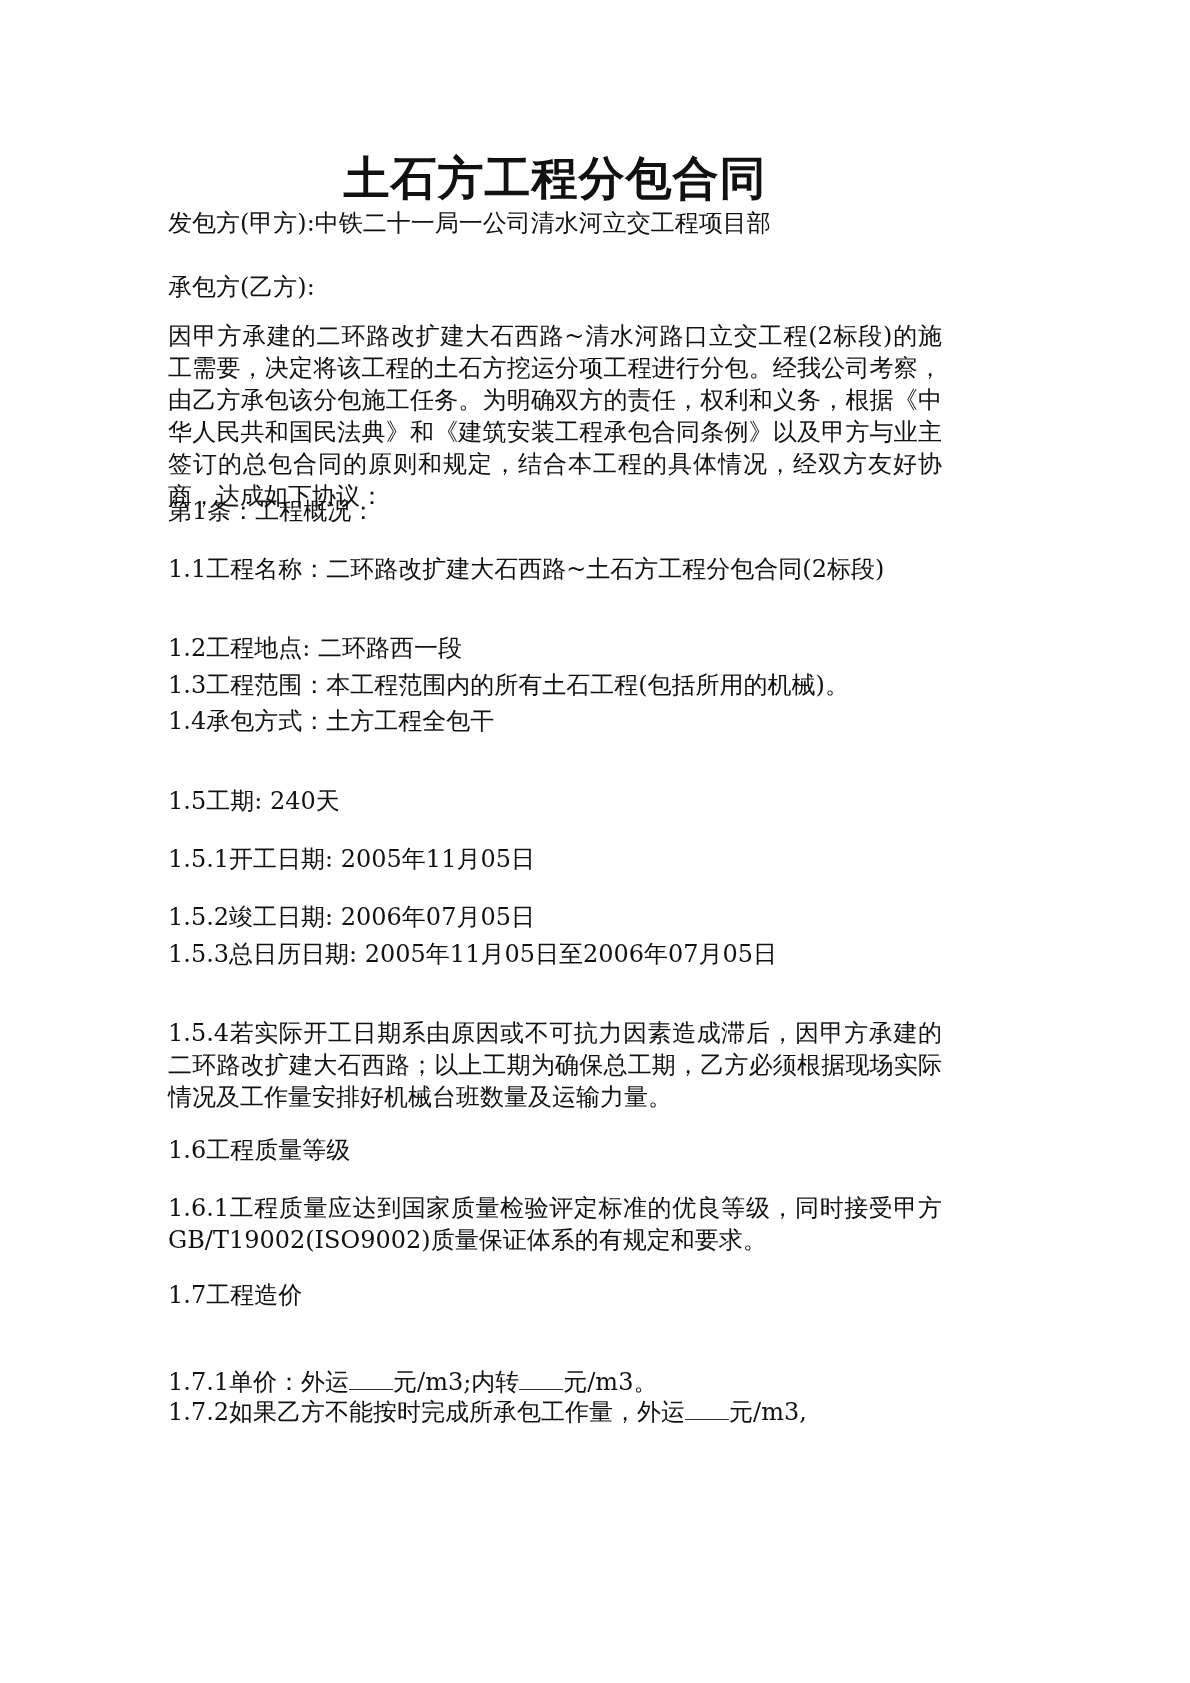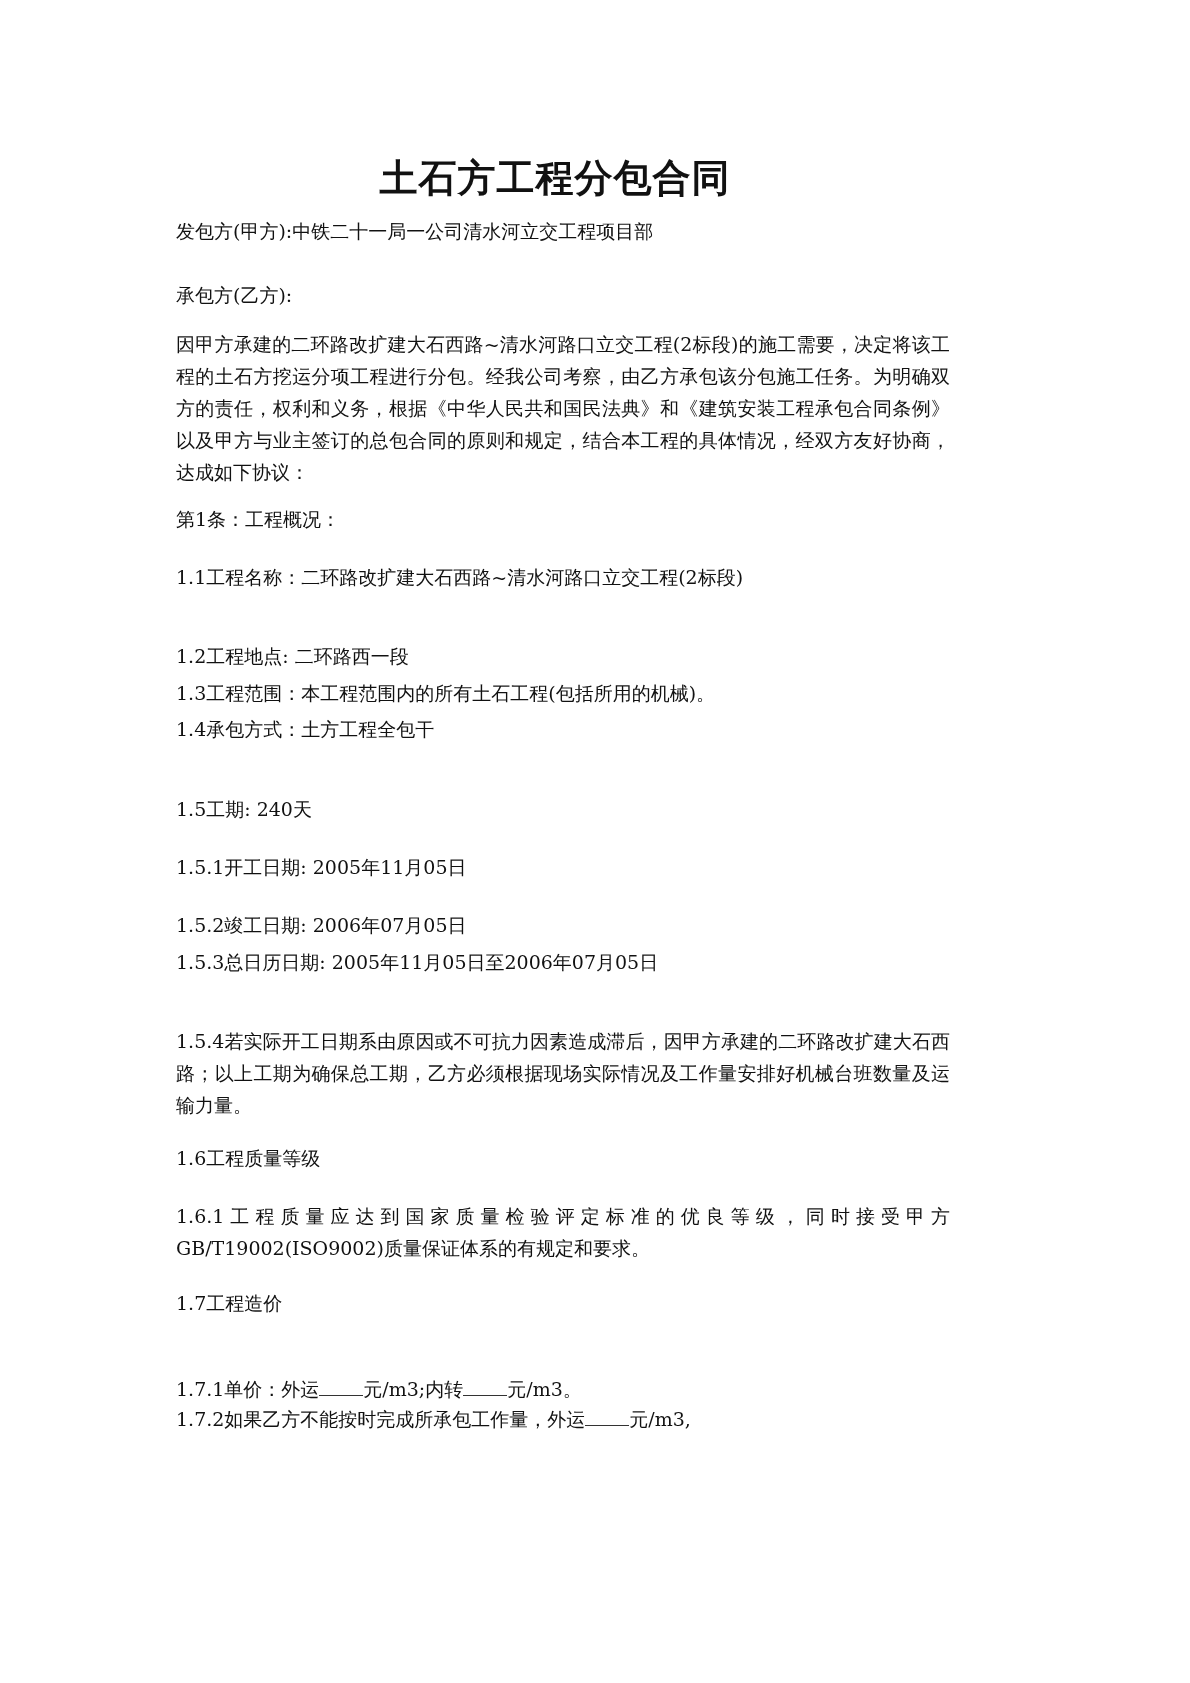--- a/index.html
+++ b/index.html
@@ -1,38 +1,38 @@
 <!DOCTYPE html>
 <html><head>
 <meta charset="utf-8">
 <style>
   html, body { margin: 0; padding: 0; background: #ffffff; }
   body { width: 1190px; height: 1683px; position: relative; overflow: hidden;
          font-family: "DejaVu Serif", "Liberation Serif", serif; color: #111; }
   .title { position: absolute; left: 0; width: 1110px; top: 152px; text-align: center;
-           font-size: 38px; font-weight: bold; letter-spacing: 1px; line-height: 52px; }
-  .p { position: absolute; left: 168px; width: 774px; font-size: 19px; line-height: 32px;
-       text-align: justify; margin: 8px; }
+           font-size: 46px; font-weight: bold; letter-spacing: 1px; line-height: 52px; }
+  .p { position: absolute; left: 168px; width: 774px; font-size: 24px; line-height: 32px;
+       text-align: justify; margin: 0; }
   .p.single { white-space: nowrap; }
   .blank { display: inline-block; width: 44px; border-bottom: 1px solid #333; height: 1em; vertical-align: baseline; }
 </style>
 </head>
 <body>
 
 <div>
   <div class="title">土石方工程分包合同</div>
 
   <p class="p single" style="top:207px">发包方(甲方):中铁二十一局一公司清水河立交工程项目部</p>
   <p class="p single" style="top:271px">承包方(乙方):</p>
 
   <p class="p" style="top:320px">因甲方承建的二环路改扩建大石西路~清水河路口立交工程(2标段)的施工需要，决定将该工程的土石方挖运分项工程进行分包。经我公司考察，由乙方承包该分包施工任务。为明确双方的责任，权利和义务，根据《中华人民共和国民法典》和《建筑安装工程承包合同条例》以及甲方与业主签订的总包合同的原则和规定，结合本工程的具体情况，经双方友好协商，达成如下协议：</p>
 
   <p class="p single" style="top:495px">第1条：工程概况：</p>
 
-  <p class="p single" style="top:553px">1.1工程名称：二环路改扩建大石西路~清水河路口立交工程(2标段)</p>
+  <p class="p single" style="top:553px">1.1工程名称：二环路改扩建大石西路~土石方工程分包合同(2标段)</p>
   <p class="p single" style="top:632px">1.2工程地点: 二环路西一段</p>
   <p class="p single" style="top:669px">1.3工程范围：本工程范围内的所有土石工程(包括所用的机械)。</p>
   <p class="p single" style="top:705px">1.4承包方式：土方工程全包干</p>
   <p class="p single" style="top:785px">1.5工期: 240天</p>
   <p class="p single" style="top:843px">1.5.1开工日期: 2005年11月05日</p>
   <p class="p single" style="top:901px">1.5.2竣工日期: 2006年07月05日</p>
   <p class="p single" style="top:938px">1.5.3总日历日期: 2005年11月05日至2006年07月05日</p>
 
   <p class="p" style="top:1017px">1.5.4若实际开工日期系由原因或不可抗力因素造成滞后，因甲方承建的二环路改扩建大石西路；以上工期为确保总工期，乙方必须根据现场实际情况及工作量安排好机械台班数量及运输力量。</p>
 

